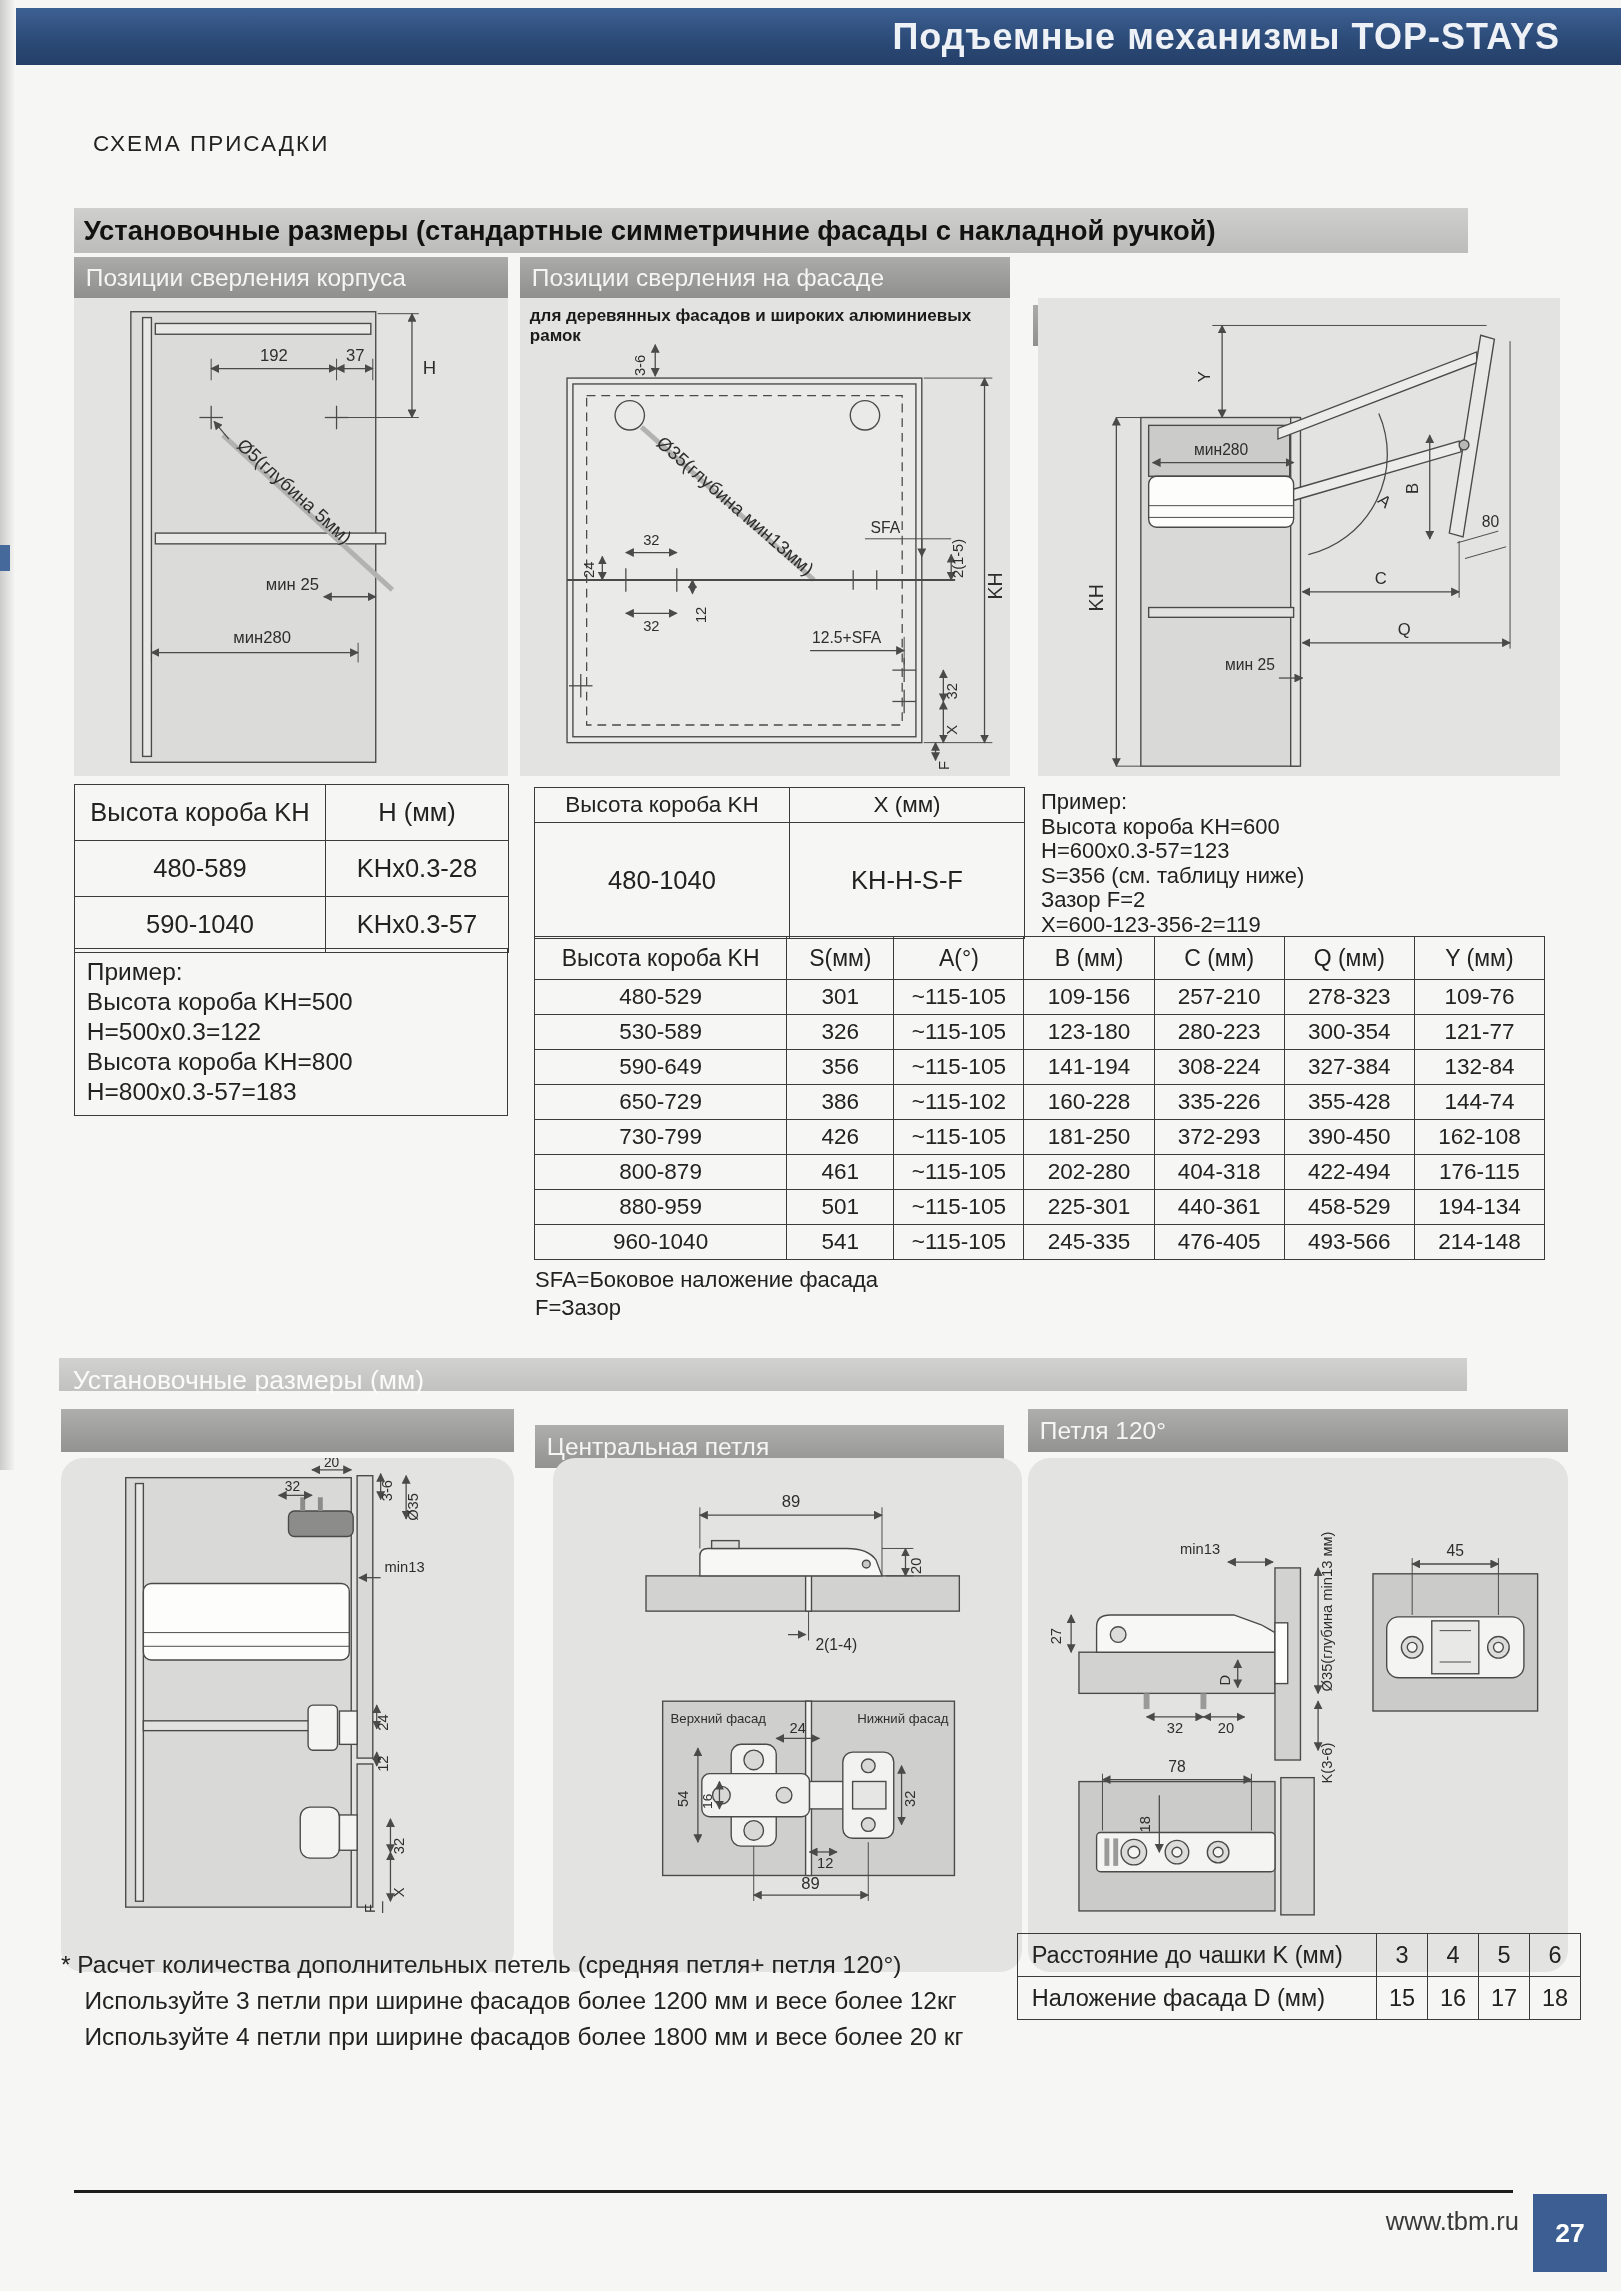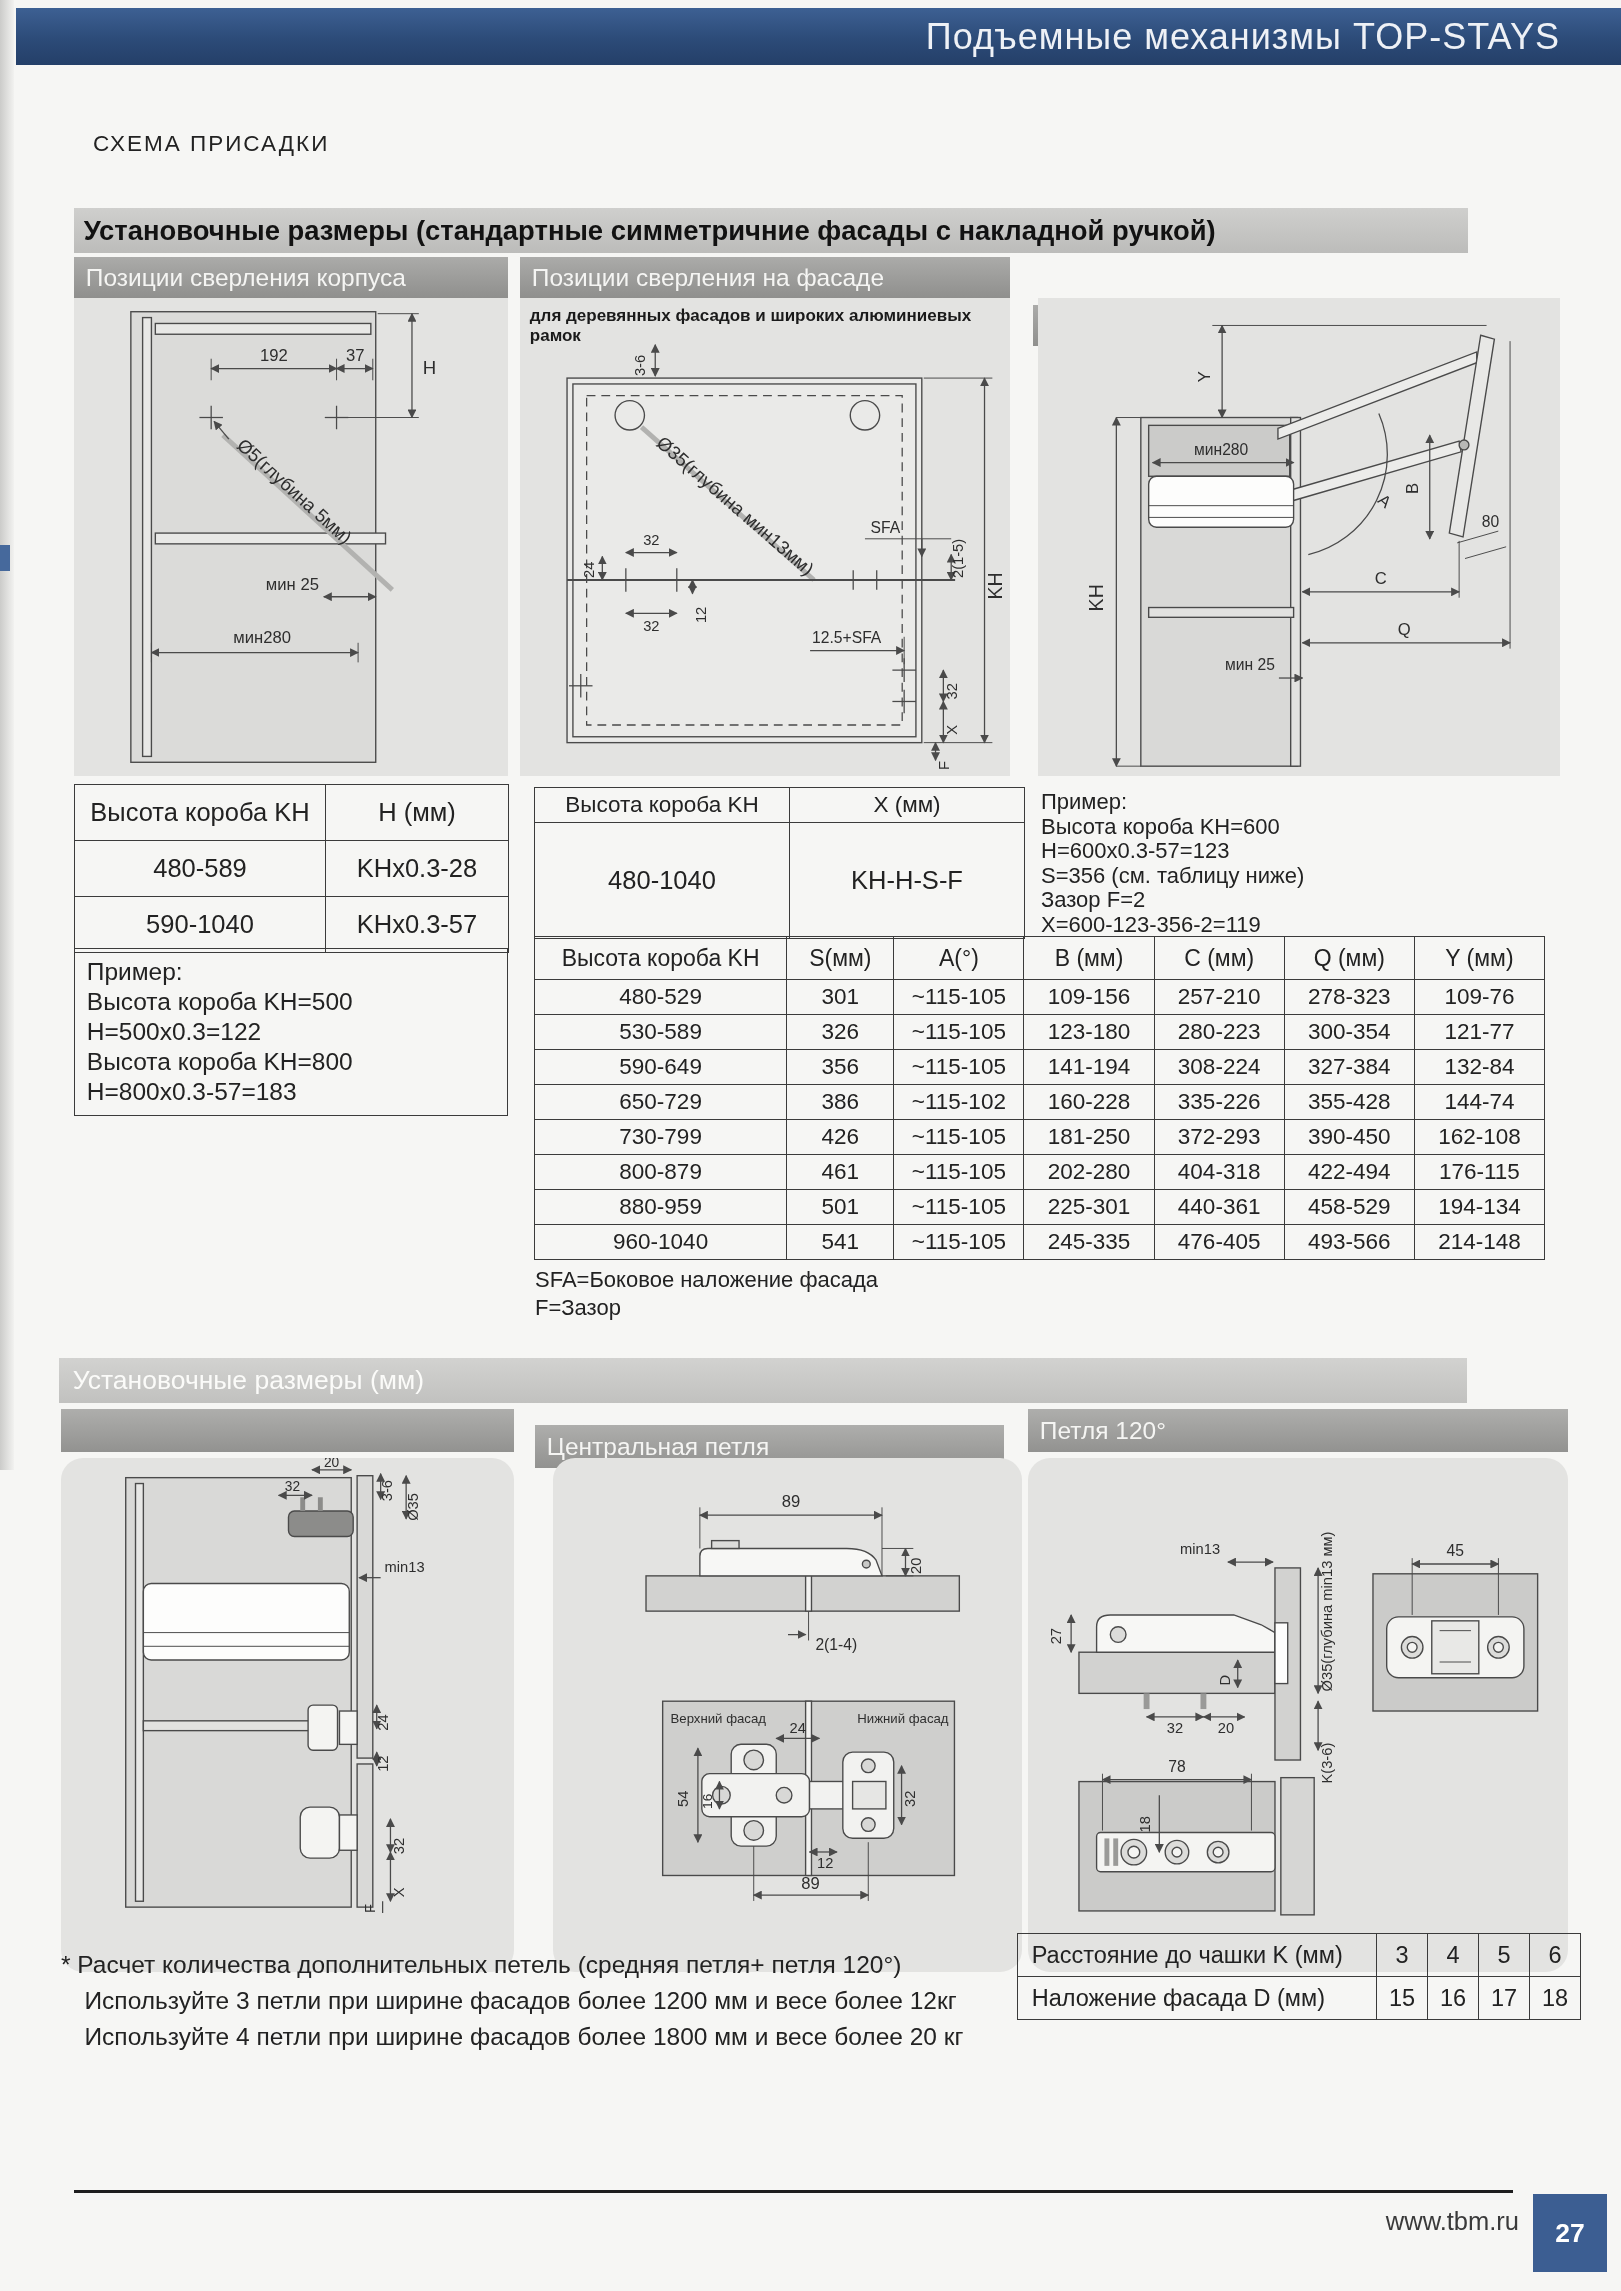--- a/index.html
+++ b/index.html
@@ -5,21 +5,21 @@
   html,body{margin:0;padding:0;background:#d8d8d6;}
   .page{position:relative;width:1621px;height:2292px;margin:0 auto;background:#f6f6f4;
         font-family:"Liberation Sans",sans-serif;overflow:hidden;}
   
   .scan-edge{position:absolute;left:0;top:0;width:13.7px;height:1470px;
              background:linear-gradient(90deg,#b9b9b7,#f0f0ee);opacity:.7;}
   .scan-mark{position:absolute;left:0;top:545px;width:9.8px;height:25.5px;background:#46699c;}
   
   .topbar{position:absolute;left:15.7px;top:7.8px;right:0;height:57px;
           background:linear-gradient(180deg,#3d6093 0%,#2c4b78 55%,#243f68 100%);}
-  .topbar-title{color:#eef1f6;font-size:36px;font-weight:400;letter-spacing:1px;
+  .topbar-title{color:#eef1f6;font-size:36px;font-weight:700;letter-spacing:1px;
                 text-align:right;line-height:57px;padding-right:61px;}
   .schema-label{position:absolute;left:93px;top:131px;font-size:22.5px;color:#222;letter-spacing:2px;}
   
   .band-title{position:absolute;left:74px;top:208px;width:1394px;height:45px;box-sizing:border-box;
               background:linear-gradient(#cfcfcd,#bcbcba);color:#121212;font-weight:bold;
               font-size:27.4px;line-height:45px;padding-left:9.8px;}
   .subband{position:absolute;top:257px;height:41px;box-sizing:border-box;
            background:linear-gradient(#abaBA9,#8f8f8d);background:linear-gradient(#ababa9,#8f8f8d);
            color:#f5f5f3;font-size:24.5px;line-height:41px;padding-left:11.8px;}
   .panel{position:absolute;top:298px;height:478px;background:#e3e3e1;}
@@ -35,21 +35,21 @@
   .tbl-x{left:534px;top:787px;width:490px;}
   .tbl-x th{height:32px;font-size:22.5px;}
   .tbl-x td{height:113px;font-size:25.5px;}
   .example-x{position:absolute;left:1041px;top:790px;width:510px;
              font-size:22px;line-height:24.5px;color:#222;}
   .tbl-main{left:534px;top:936px;width:1011px;}
   .tbl-main th{height:40px;font-size:23px;}
   .tbl-main td{height:32px;font-size:22.5px;}
   .tbl-notes{position:absolute;left:535px;top:1266px;font-size:22px;line-height:28px;color:#222;}
   
-  .band2-title{position:absolute;left:59px;top:1358px;width:1408px;height:45px;box-sizing:border-box;
+  .band2-title{position:absolute;left:59px;top:1358px;width:1408px;height:33px;box-sizing:border-box;
                background:linear-gradient(#d2d2d0,#c1c1bf);color:#fbfbf9;font-size:26.5px;
                line-height:45px;padding-left:13.7px;}
   .subband2{position:absolute;top:1409px;height:43px;box-sizing:border-box;
             background:linear-gradient(#aeaeac,#929290);color:#f5f5f3;font-size:24.5px;
             line-height:43px;padding-left:11.8px;}
   .panel2{position:absolute;top:1458px;height:514px;background:#e3e3e1;border-radius:22px;}
   
   .footnotes{position:absolute;left:61px;top:1947px;font-size:24.5px;line-height:36px;color:#222;}
   .footnotes .fn-indent{padding-left:23.5px;}
   .tbl-hinge{left:1017px;top:1933px;width:563px;}

